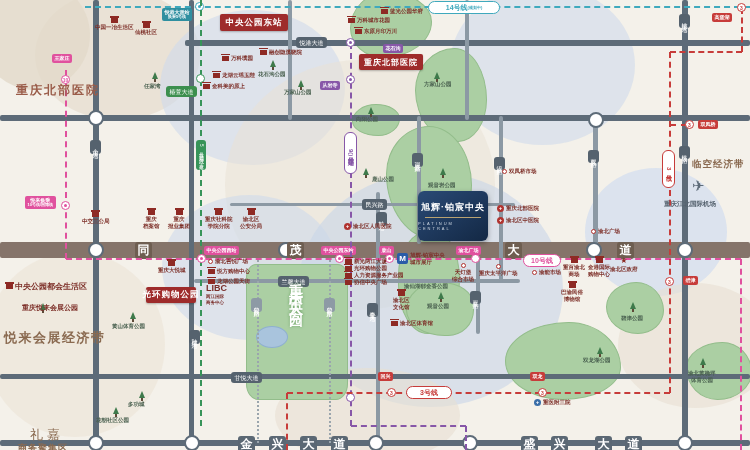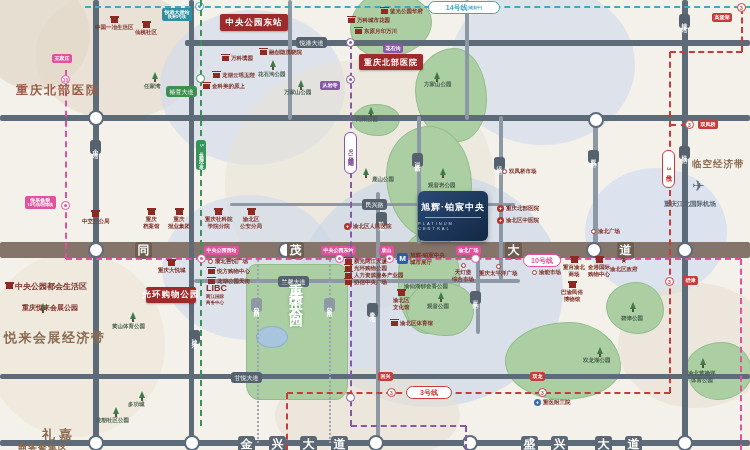--- a/index.html
+++ b/index.html
@@ -498,21 +498,21 @@
       <span class="hicon blue">+</span>
       <span>
         <div>重医附三院</div>
       </span>
     </div>
     <div class="abs txt" style="left: 16px; top: 84px; font-size: 12px; color: rgb(154, 92, 73); font-weight: 700; letter-spacing: 2px;">重庆北部医院</div>
     <div class="abs txt" style="left: 4px; top: 331px; font-size: 13px; color: rgb(138, 106, 80); font-weight: 700; letter-spacing: 1.5px;">悦来会展经济带</div>
     <div class="abs txt" style="left: 692px; top: 159px; font-size: 9.5px; color: rgb(138, 106, 80); font-weight: 700; letter-spacing: 1px;">临空经济带</div>
     <div class="abs txt" style="left: 692px; top: 178px; font-size: 15px; color: rgb(93, 107, 120);">✈</div>
     <div class="abs txt" style="left: 664px; top: 200px; font-size: 6.5px; color: rgb(85, 98, 110); font-weight: 700;">重庆江北国际机场</div>
-    <div class="abs txt" style="left: 30px; top: 428px; font-size: 13px; color: rgb(138, 106, 80); font-weight: 700; letter-spacing: 4px; margin-left: 12px;">礼嘉</div>
+    <div class="abs txt" style="left: 30px; top: 428px; font-size: 13px; color: rgb(138, 106, 80); font-weight: 400; letter-spacing: 4px;">礼嘉</div>
     <div class="abs txt" style="left: 18px; top: 444px; font-size: 9px; color: rgb(138, 106, 80); font-weight: 700; letter-spacing: 1px;">商务聚集区</div>
     <div class="abs txt" style="left: 206px; top: 284px; font-size: 9px; color: rgb(122, 46, 42); font-weight: 700;">LIBC</div>
     <div class="abs txt" style="left: 206px; top: 295px; font-size: 4.5px; color: rgb(122, 46, 42); font-weight: 700;">两江国际</div>
     <div class="abs txt" style="left: 206px; top: 301px; font-size: 4.5px; color: rgb(122, 46, 42); font-weight: 700;">商务中心</div>
     <div class="abs txt" style="left: 288px; top: 272px; font-size: 14px; color: rgb(255, 255, 255); font-weight: 700; letter-spacing: 6px; writing-mode: vertical-rl; text-shadow: rgb(111, 164, 104) 0px 0px 3px;">重庆中央公园</div>
     <div class="abs " id="logo-box" style="left: 418px; top: 191px; width: 70px; height: 50px;">
       <div class="cn">旭辉·铂宸中央</div>
       <div class="rule"></div>
       <div class="en">PLATINUM CENTRAL</div>
     </div>

